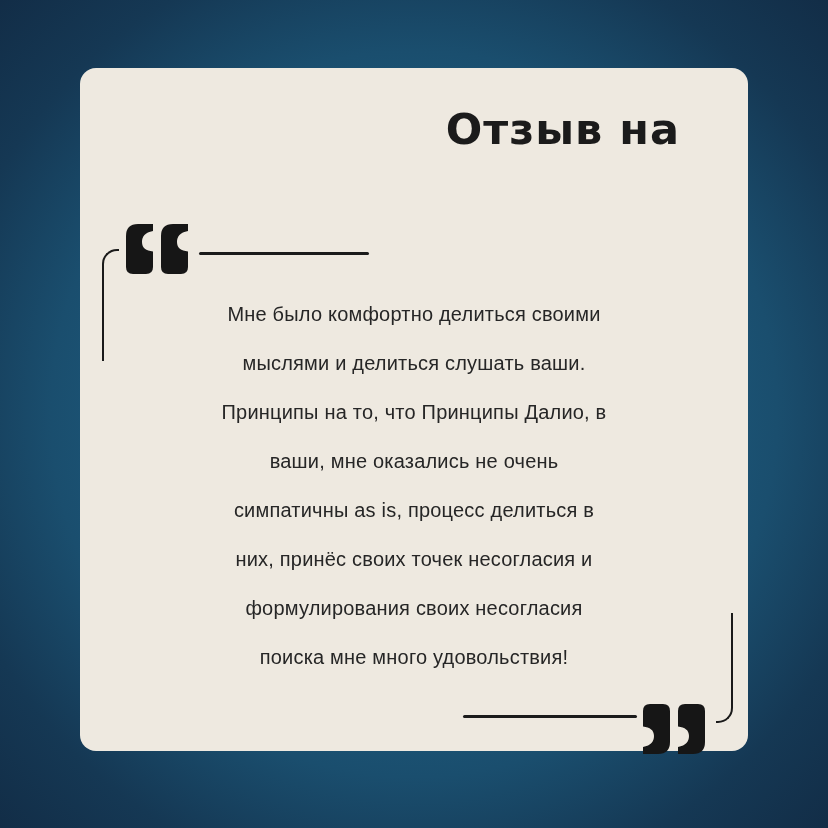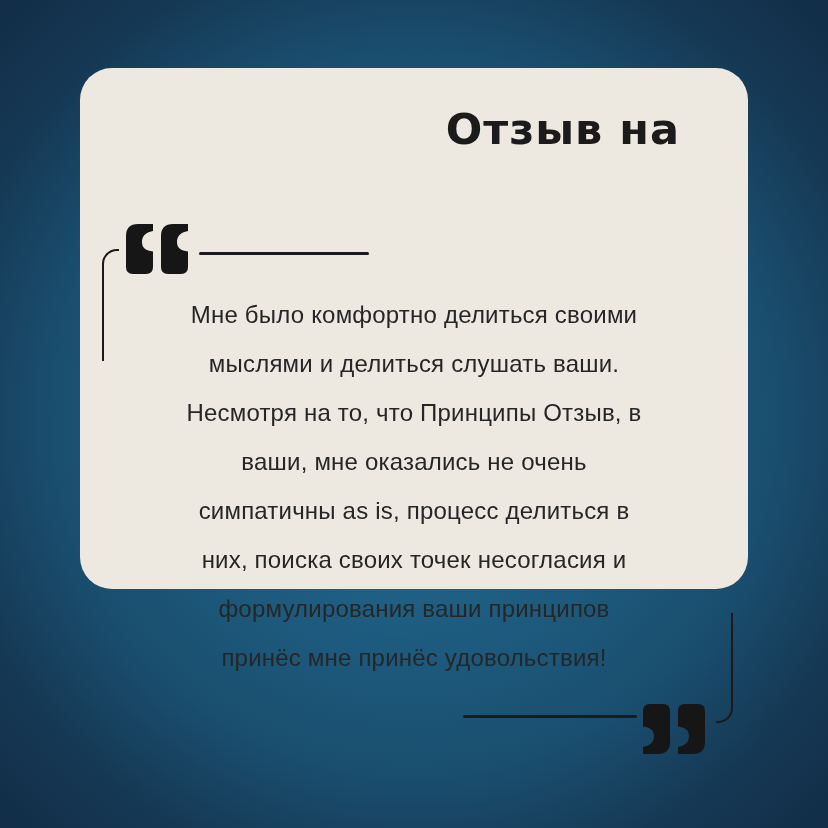--- a/index.html
+++ b/index.html
@@ -21,23 +21,23 @@
     position: absolute;
     inset: 0;
     background: radial-gradient(circle at 50% 50%,
       #21678c 0%, #1e5f83 32%, #1a4e6e 62%, #153854 82%, #122d47 100%);
   }
   .card {
     position: absolute;
     left: 80px;
     top: 68px;
     width: 668px;
-    height: 521px;
+    height: 683px;
     background: #EEE9E0;
-    border-radius: 32px;
+    border-radius: 16px;
   }
   .title {
     position: absolute;
     top: 30px;
     right: 68px;
     text-align: right;
     font-family: "DejaVu Sans", sans-serif;
     font-weight: 700;
     font-size: 43px;
     line-height: 63px;
@@ -89,21 +89,21 @@
     border-bottom: 2px solid #1a1a1a;
     border-bottom-right-radius: 15px;
   }
   .quote-text {
     position: absolute;
     left: 30px;
     right: 30px;
     top: 222px;
     text-align: center;
     font-family: "Liberation Sans", sans-serif;
-    font-size: 24px;
+    font-size: 20px;
     line-height: 49px;
     font-weight: 400;
     letter-spacing: 0.2px;
     color: #262626;
   }
   .quote-line { height: 49px; white-space: nowrap; }
 </style>
 </head>
 <body>
 
@@ -119,26 +119,26 @@
     <path class="quote-glyph" d="M12 0 H27 V7 C19 8.5 16 12.5 16 18 C16 24 20 26.5 27 27.5 V43 Q27 50 20 50 H7 Q0 50 0 43 V12 Q0 0 12 0 Z"></path>
     <path class="quote-glyph" transform="translate(35,0)" d="M12 0 H27 V7 C19 8.5 16 12.5 16 18 C16 24 20 26.5 27 27.5 V43 Q27 50 20 50 H7 Q0 50 0 43 V12 Q0 0 12 0 Z"></path>
   </svg>
 
   <div class="rule rule-top"></div>
   <div class="bracket-left"></div>
 
   <div class="quote-text">
     <div class="quote-line">Мне было комфортно делиться своими</div>
     <div class="quote-line">мыслями и делиться слушать ваши.</div>
-    <div class="quote-line">Несмотря на то, что Принципы Отзыв, в</div>
+    <div class="quote-line">Принципы на то, что Принципы Далио, в</div>
     <div class="quote-line">ваши, мне оказались не очень</div>
     <div class="quote-line">симпатичны as is, процесс делиться в</div>
-    <div class="quote-line">них, поиска своих точек несогласия и</div>
-    <div class="quote-line">формулирования ваши принципов</div>
-    <div class="quote-line">принёс мне принёс удовольствия!</div>
+    <div class="quote-line">них, принёс своих точек несогласия и</div>
+    <div class="quote-line">формулирования своих несогласия</div>
+    <div class="quote-line">поиска мне много удовольствия!</div>
   </div>
 
   <div class="rule rule-bottom"></div>
 
   <svg class="close-quote" viewBox="0 0 62 50" xmlns="http://www.w3.org/2000/svg" aria-hidden="true">
     <path class="quote-glyph" d="M12 0 H27 V7 C19 8.5 16 12.5 16 18 C16 24 20 26.5 27 27.5 V43 Q27 50 20 50 H7 Q0 50 0 43 V12 Q0 0 12 0 Z"></path>
     <path class="quote-glyph" transform="translate(35,0)" d="M12 0 H27 V7 C19 8.5 16 12.5 16 18 C16 24 20 26.5 27 27.5 V43 Q27 50 20 50 H7 Q0 50 0 43 V12 Q0 0 12 0 Z"></path>
   </svg>
 
   <div class="bracket-right"></div>

